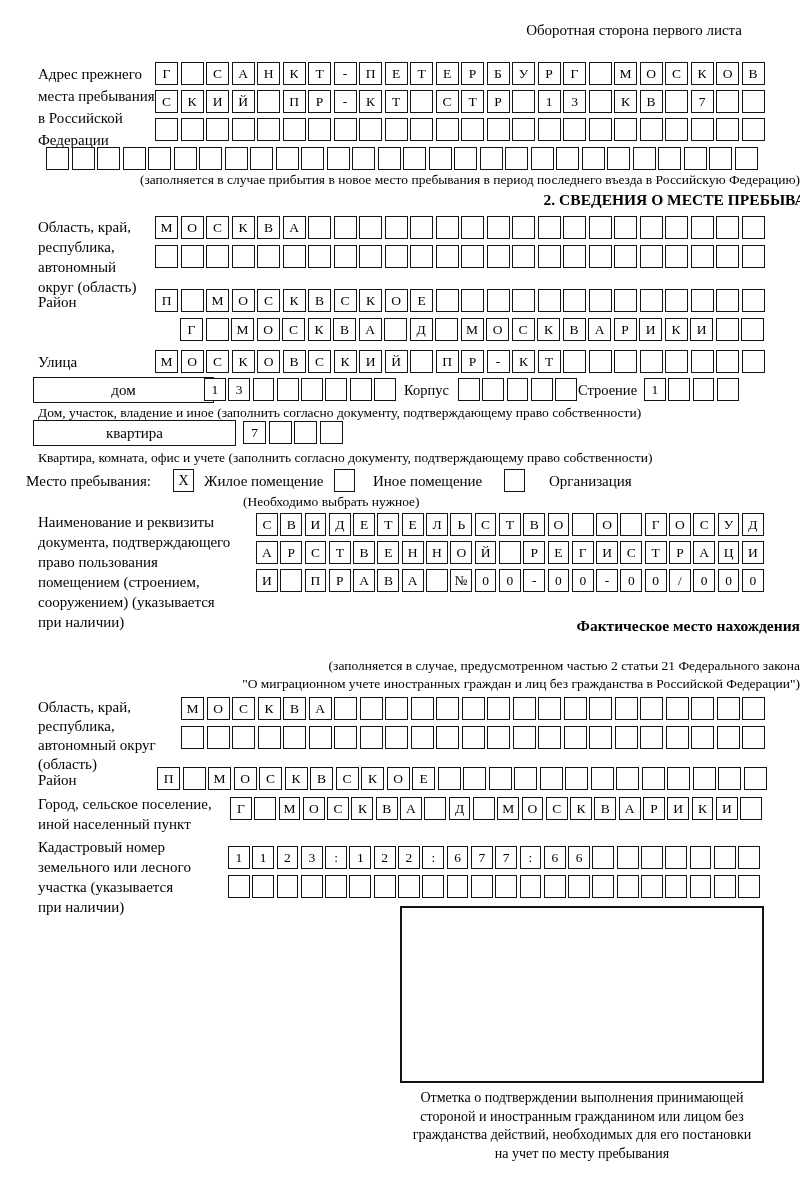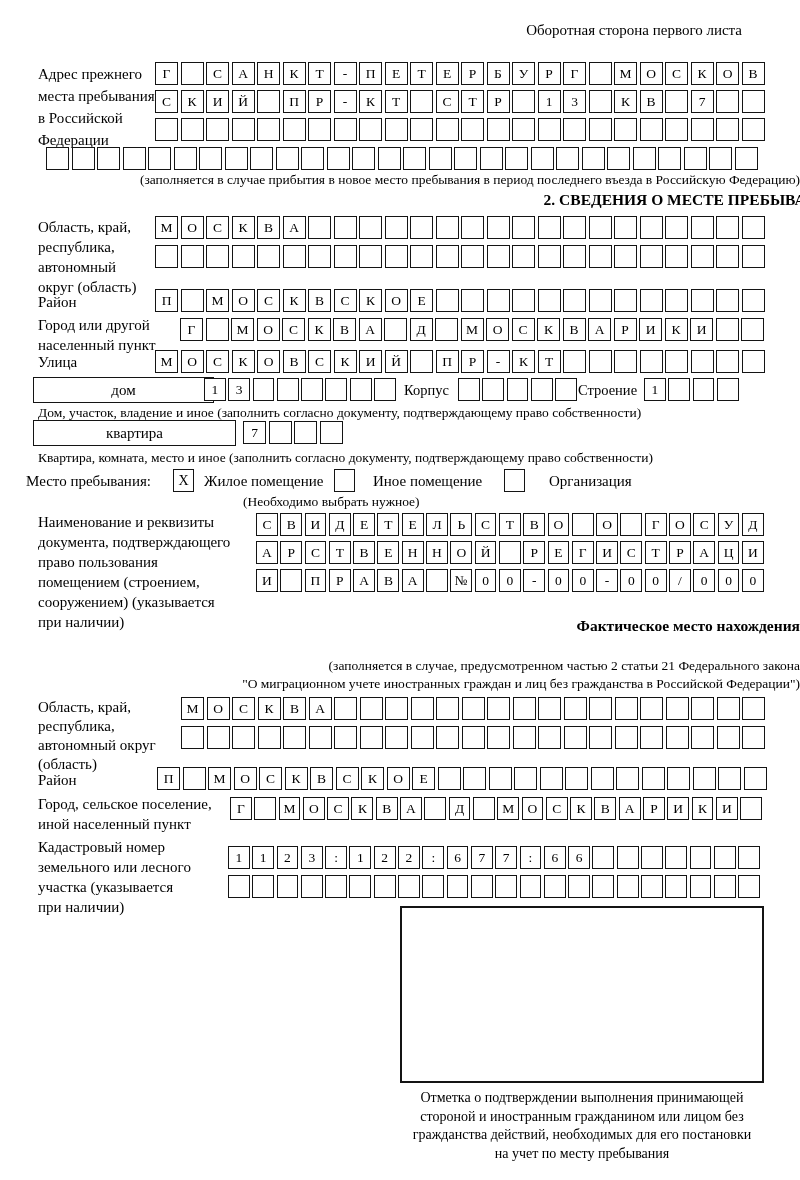--- a/index.html
+++ b/index.html
@@ -224,22 +224,20 @@
       <span class="cell"></span>
       <span class="cell"></span>
       <span class="cell"></span>
       <span class="cell"></span>
       <span class="cell"></span>
       <span class="cell"></span>
       <span class="cell"></span>
       <span class="cell"></span>
     </div>
 
-  <div class="lbl" style="left:38px;top:315px;">Город или другой
-населенный пункт</div>
   <div class="cells" style="left:180px;top:318px;">
       <span class="cell">Г</span>
       <span class="cell"></span>
       <span class="cell">М</span>
       <span class="cell">О</span>
       <span class="cell">С</span>
       <span class="cell">К</span>
       <span class="cell">В</span>
       <span class="cell">А</span>
       <span class="cell"></span>
@@ -319,21 +317,21 @@
 
   <div class="widebox" style="left:33px;top:420px;width:203px;">
     <span>квартира</span>
   </div>
   <div class="cells" style="left:243px;top:421px;">
       <span class="cell">7</span>
       <span class="cell"></span>
       <span class="cell"></span>
       <span class="cell"></span>
     </div>
-  <div class="cap" style="left:38px;top:450px;">Квартира, комната, место и иное (заполнить согласно документу, подтверждающему право собственности)</div>
+  <div class="cap" style="left:38px;top:450px;">Квартира, комната, офис и учете (заполнить согласно документу, подтверждающему право собственности)</div>
 
   <div class="lbl" style="left:26px;top:471px;">Место пребывания:</div>
   <div class="checkbox" style="left:173px;top:469px;">X</div>
   <div class="lbl" style="left:204px;top:471px;">Жилое помещение</div>
   <div class="checkbox" style="left:334px;top:469px;"></div>
   <div class="lbl" style="left:373px;top:471px;">Иное помещение</div>
   <div class="checkbox" style="left:504px;top:469px;"></div>
   <div class="lbl" style="left:549px;top:471px;">Организация</div>
   <div class="cap" style="left:243px;top:494px;">(Необходимо выбрать нужное)</div>
 

